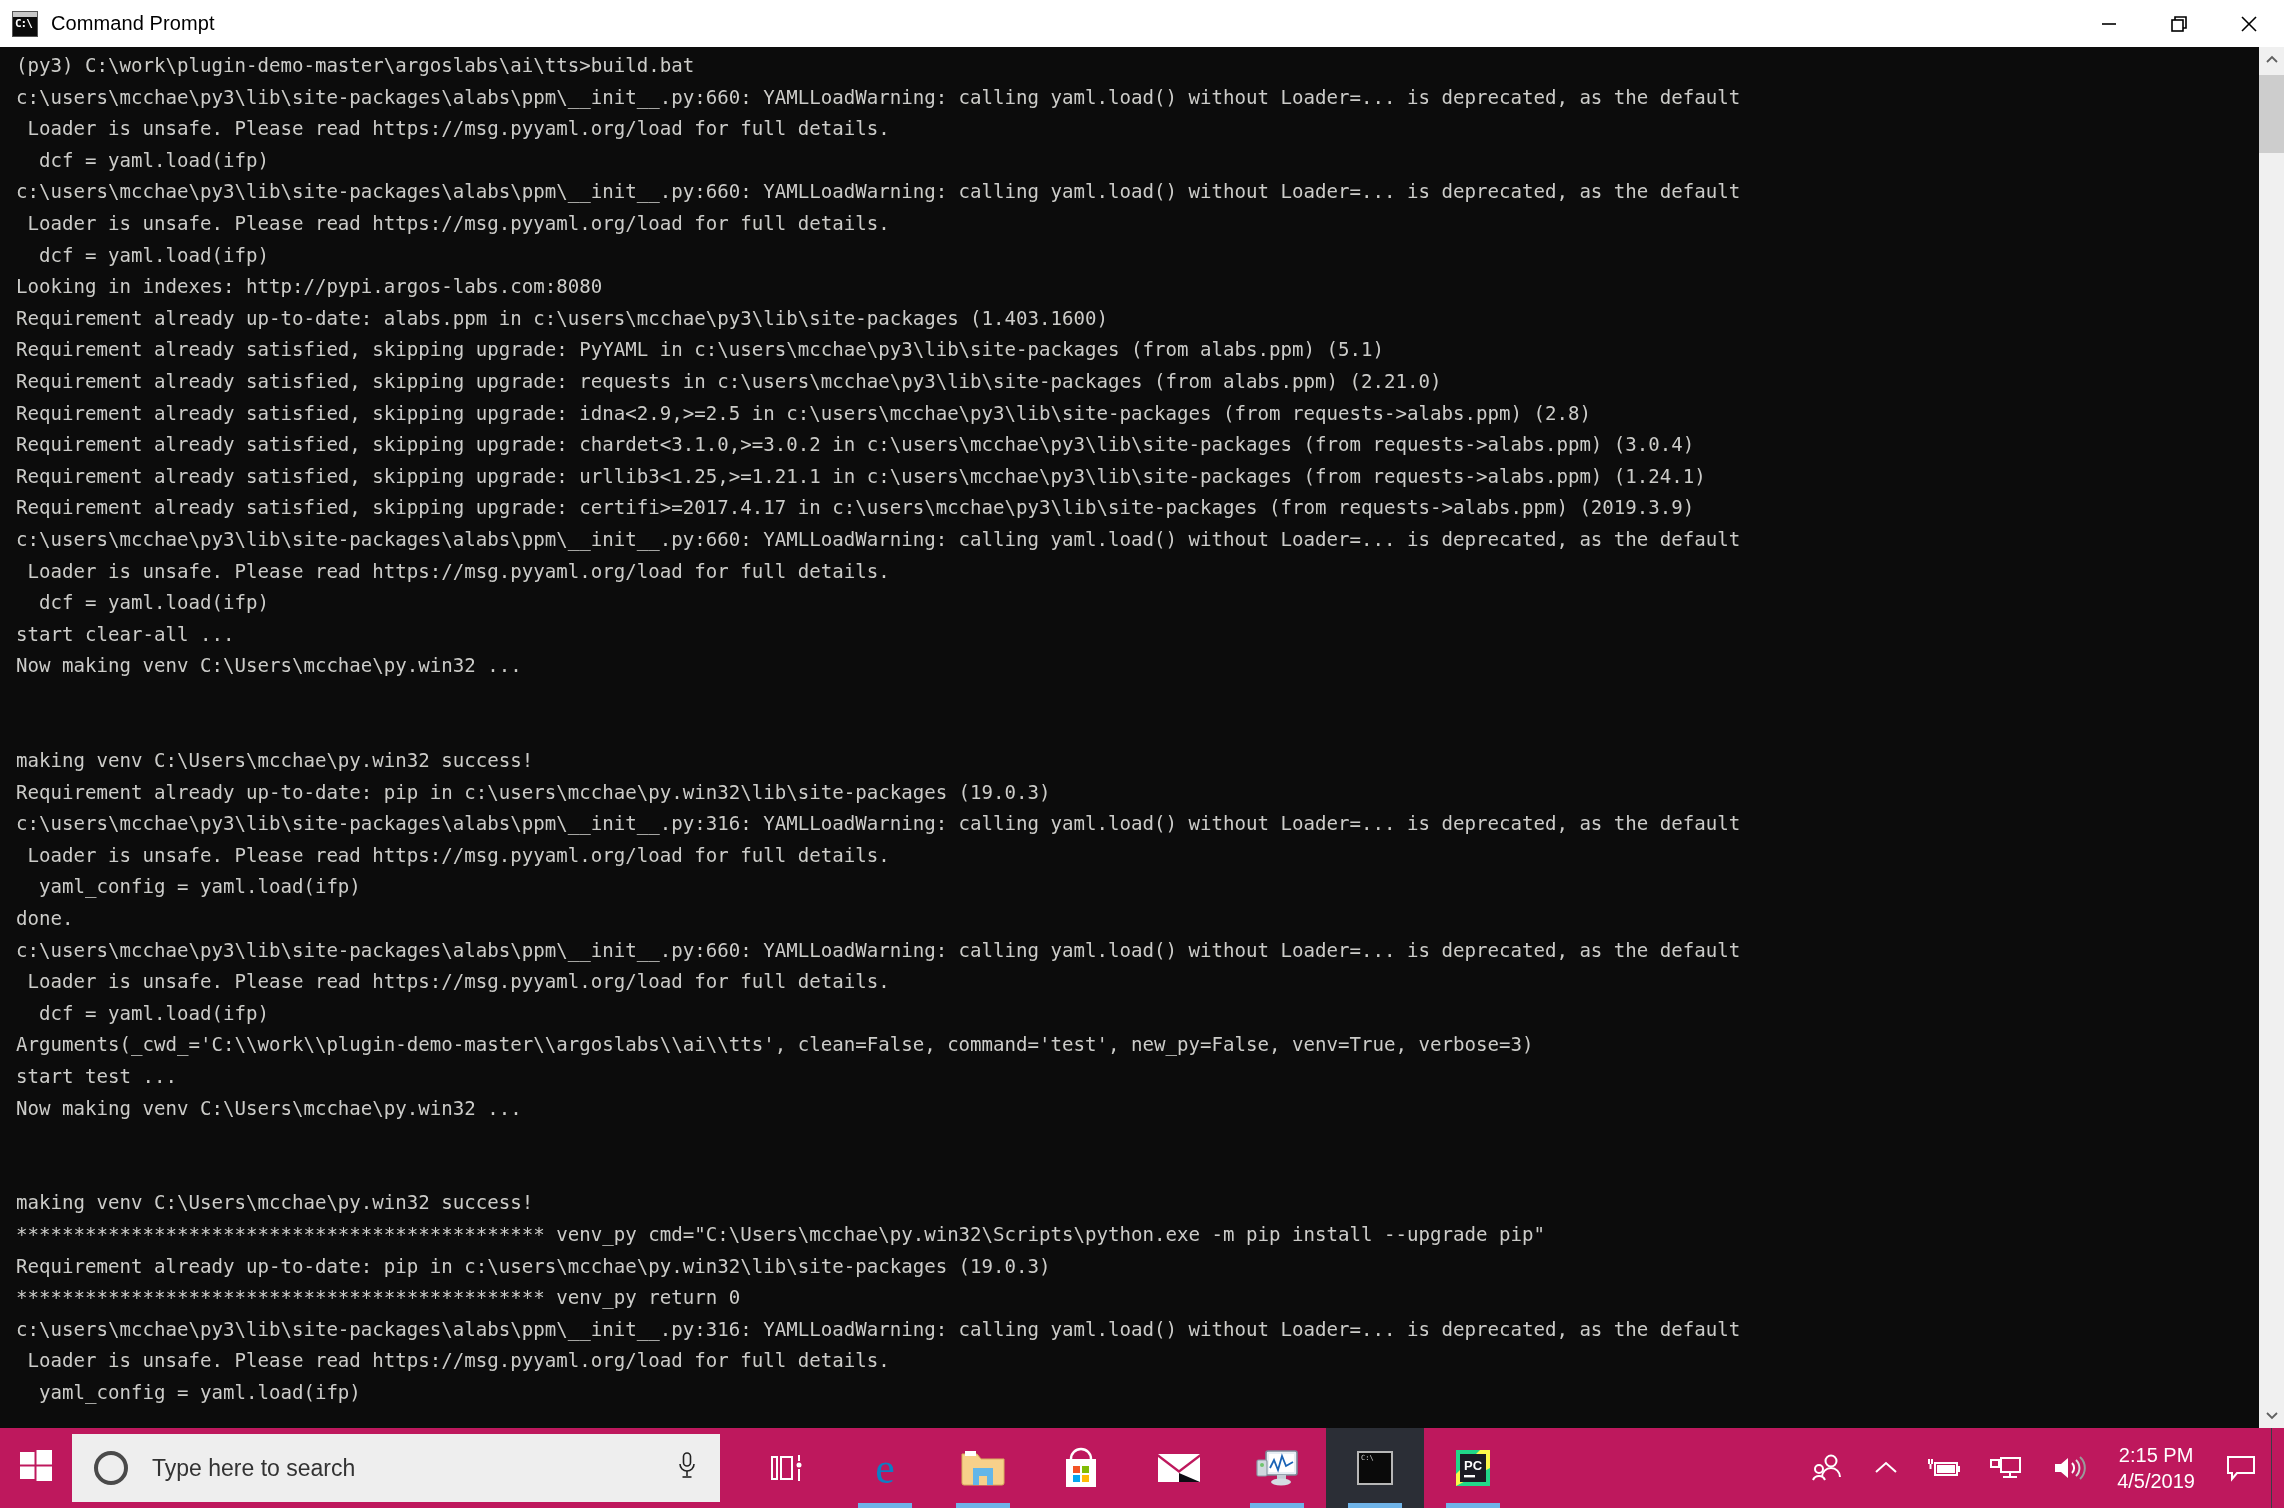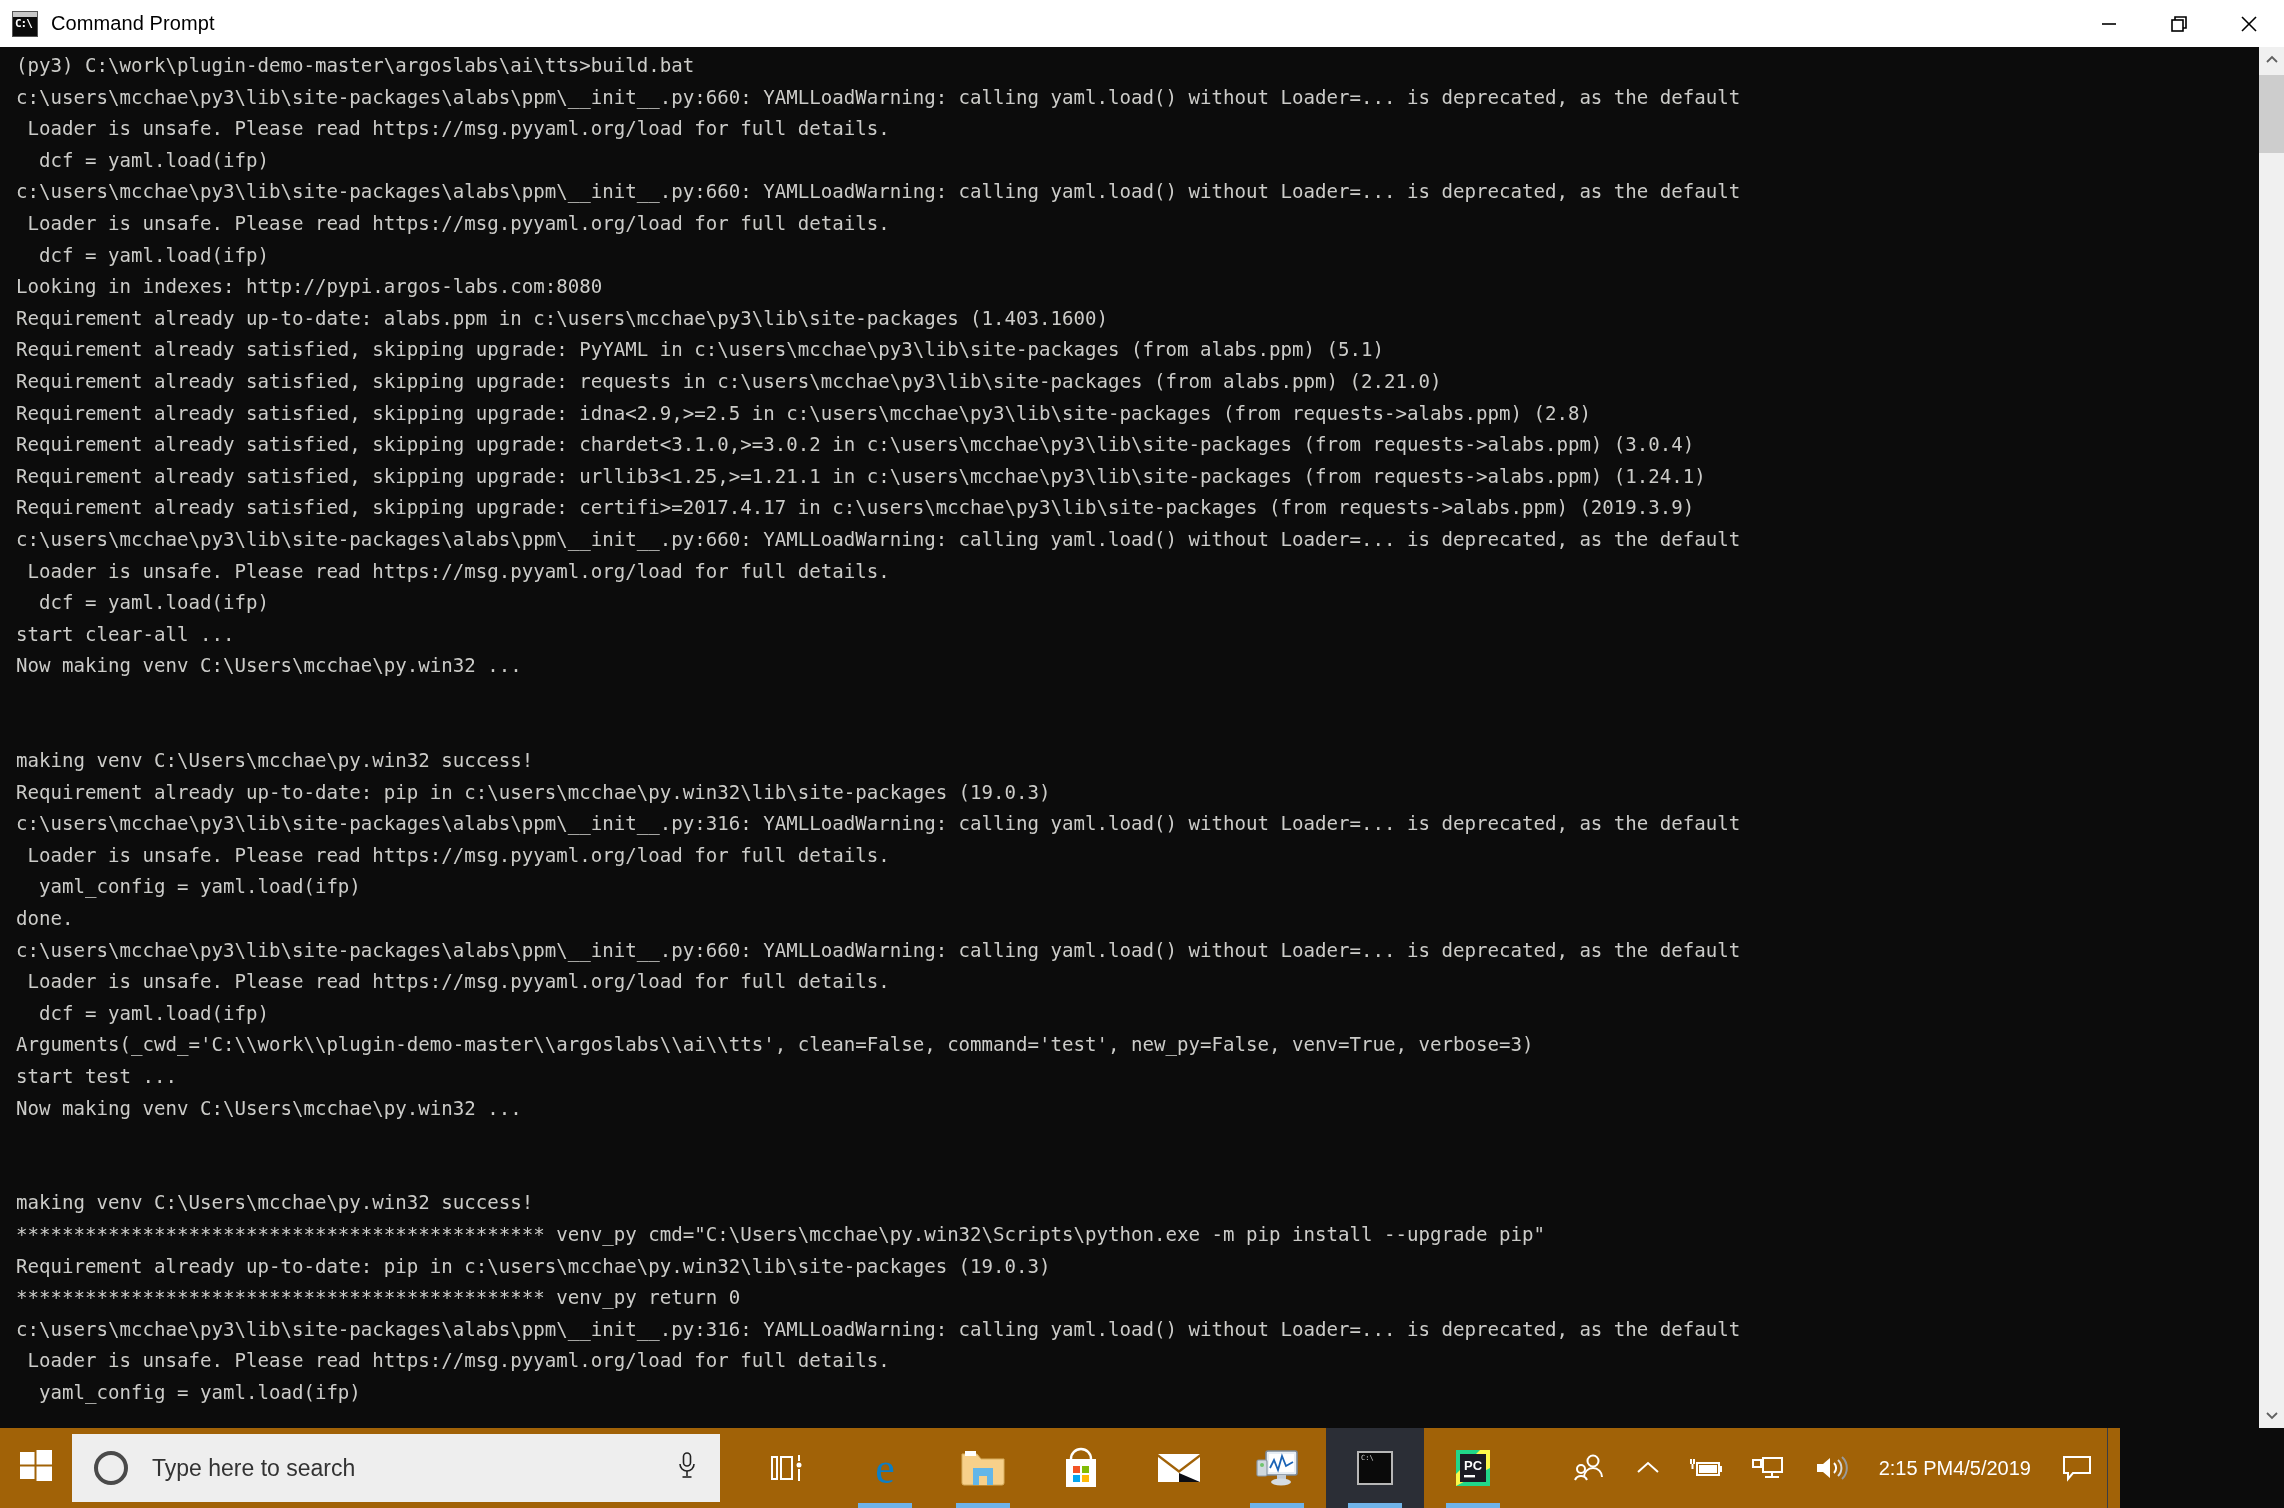--- a/index.html
+++ b/index.html
@@ -135,23 +135,23 @@
     width: 100%;
     height: 78px;
     background: #cdcdcd;
   }
 
   
   #taskbar {
     position: absolute;
     left: 0;
     bottom: 0;
-    width: 2120px;
+    width: 2284px;
     height: 80px;
-    background: #a16207;
+    background: #be185d;
     display: flex;
     align-items: stretch;
   }
   #start-button {
     width: 72px;
     display: flex;
     align-items: center;
     justify-content: center;
     flex: 0 0 auto;
   }
@@ -215,21 +215,21 @@
   }
   .tray-item {
     display: flex;
     align-items: center;
     justify-content: center;
     height: 80px;
     padding: 0 14px;
   }
   #clock {
     display: flex;
-    flex-direction: row;
+    flex-direction: column;
     align-items: center;
     justify-content: center;
     height: 80px;
     padding: 0 16px;
     color: #ffffff;
     font-size: 20px;
     line-height: 26px;
     font-family: "Liberation Sans", sans-serif;
   }
   #show-desktop {

